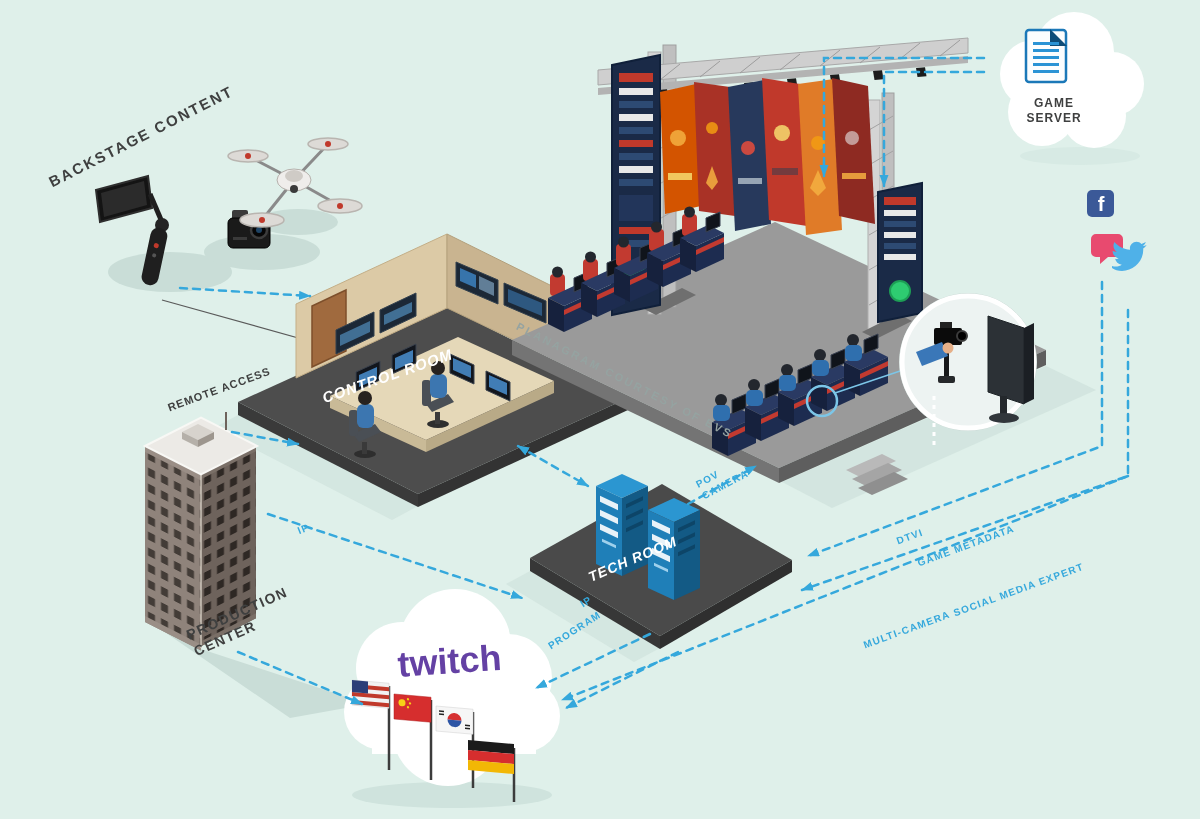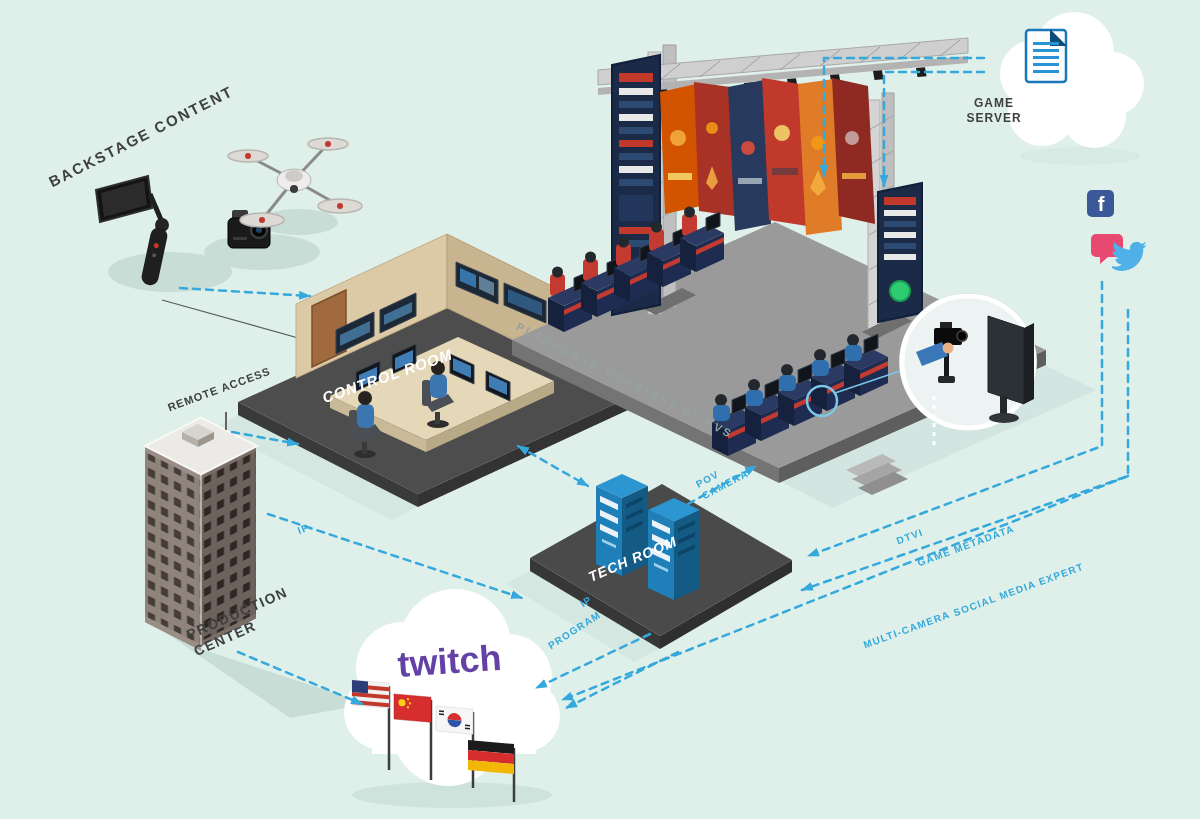--- a/index.html
+++ b/index.html
@@ -409,21 +409,21 @@
 <div class="lbl nowrap" style="left:166px;top:402px;font-size:11px;letter-spacing:1px;transform:rotate(-20deg);">REMOTE ACCESS</div>
 
 <div class="lbl" style="left:184px;top:628px;width:120px;font-size:14px;letter-spacing:1.5px;transform:rotate(-24deg);">PRODUCTION CENTER</div>
 
 <div class="lbl white nowrap" style="left:320px;top:390px;font-size:15px;letter-spacing:1px;transform:rotate(-19deg);">CONTROL ROOM</div>
 
 <div class="lbl white nowrap" style="left:586px;top:570px;font-size:14px;letter-spacing:1px;transform:rotate(-23deg);">TECH ROOM</div>
 
 <div class="lbl credit" style="left:520px;top:320px;font-size:11px;transform:rotate(27deg);">PLANAGRAM COURTESY OF EVS</div>
 
-<div class="lbl" style="left:960px;top:96px;width:68px;font-size:12px;letter-spacing:1px;text-align:center;">GAME SERVER</div>
+<div class="lbl" style="left:1020px;top:96px;width:68px;font-size:12px;letter-spacing:1px;text-align:center;">GAME SERVER</div>
 
 <div class="lbl nowrap" style="left:396px;top:642px;font-size:36px;color:#6441a4;transform:rotate(-4deg);">twitch</div>
 
 <div class="lbl blue" style="left:694px;top:480px;width:54px;white-space:normal;transform:rotate(-28deg);">POV CAMERA</div>
 
 <div class="lbl blue" style="left:895px;top:536px;transform:rotate(-20deg);">DTVI</div>
 
 <div class="lbl blue" style="left:916px;top:558px;transform:rotate(-20deg);">GAME METADATA</div>
 
 <div class="lbl blue" style="left:862px;top:640px;transform:rotate(-20deg);">MULTI-CAMERA</div>

